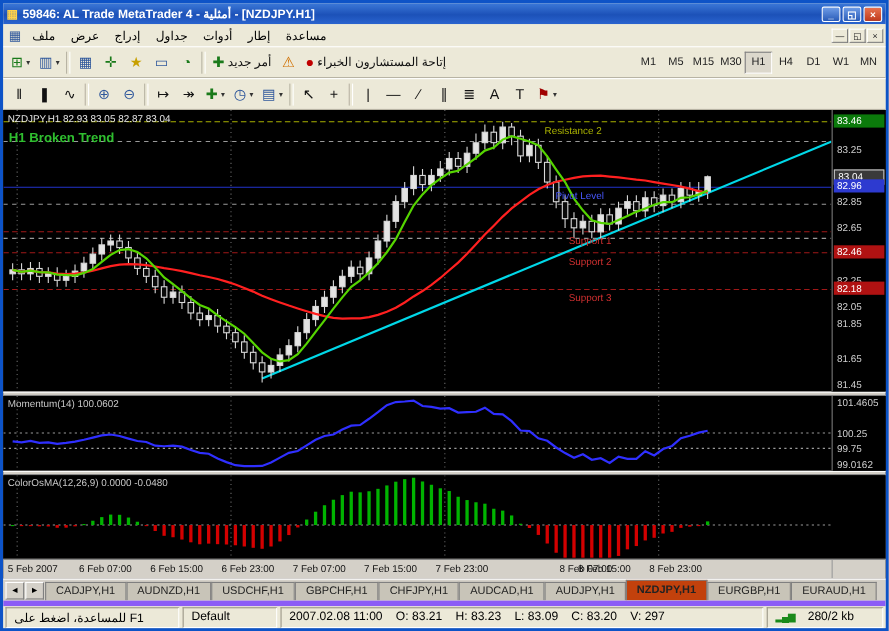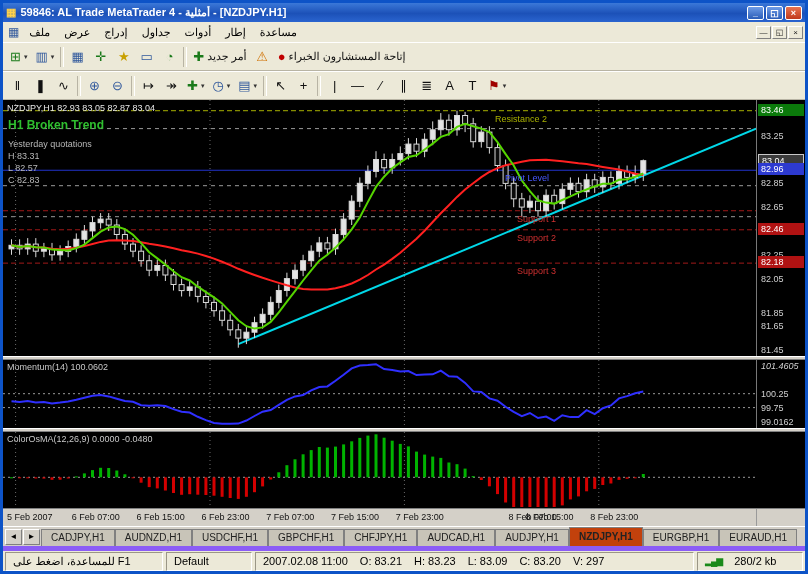--- a/index.html
+++ b/index.html
@@ -120,20 +120,31 @@
       <span class="glyph" id="new-order-glyph" style="color: rgb(26, 122, 26);">✚</span>
       <span class="lbl">أمر جديد</span>
     </span>
     <span class="tbtn">
       <span class="glyph" id="metaeditor-glyph" style="color: rgb(208, 112, 0);">⚠</span>
     </span>
     <span class="tbtn">
       <span class="glyph" id="experts-glyph" style="color: rgb(192, 0, 0);">●</span>
       <span class="lbl">إتاحة المستشارون الخبراء</span>
     </span>
+    <span class="tf-group" id="tf-group">
+        <span class="tf-btn">M1</span>
+        <span class="tf-btn">M5</span>
+        <span class="tf-btn">M15</span>
+        <span class="tf-btn">M30</span>
+        <span class="tf-btn active">H1</span>
+        <span class="tf-btn">H4</span>
+        <span class="tf-btn">D1</span>
+        <span class="tf-btn">W1</span>
+        <span class="tf-btn">MN</span>
+      </span>
   </div>
 
   <div class="toolbar" id="toolbar2">
     <span id="tb2-icons" style="display:flex;align-items:center">
         <span class="tbtn">
           <span class="glyph" style="color: rgb(17, 17, 17);">‖</span>
         </span>
         <span class="tbtn">
           <span class="glyph" style="color: rgb(17, 17, 17);">❚</span>
         </span>
@@ -376,38 +387,32 @@
             <rect x="621.6" y="71.4" width="5" height="6.0" fill="#0a0a0a" stroke="#d8d8d8" stroke-width="1"></rect>
             <line x1="632.1999999999999" y1="65.5" x2="632.1999999999999" y2="83.3" stroke="#d8d8d8" stroke-width="1"></line>
             <rect x="629.7" y="73.8" width="5" height="3.6" fill="#e4e4e4" stroke="#d8d8d8" stroke-width="1"></rect>
             <line x1="640.3" y1="59.5" x2="640.3" y2="81.0" stroke="#d8d8d8" stroke-width="1"></line>
             <rect x="637.8" y="60.7" width="5" height="13.1" fill="#e4e4e4" stroke="#d8d8d8" stroke-width="1"></rect>
             <path d="M8.5,145.3L16.6,147.1L24.7,146.1L32.8,147.3L40.9,147.6L49.0,148.8L57.1,149.2L65.2,148.8L73.3,147.8L81.4,146.1L89.5,144.0L97.6,141.9L105.7,140.6L113.8,140.2L121.9,140.4L130.0,141.1L138.1,142.3L146.2,143.8L154.3,145.0L162.4,146.5L170.5,148.3L178.6,150.2L186.7,151.8L194.8,153.6L202.9,156.0L211.0,158.6L219.1,161.8L227.2,165.1L235.3,168.8L243.4,172.0L251.5,175.0L259.6,177.8L267.7,180.4L275.8,182.9L283.9,185.3L292.0,187.4L300.1,188.9L308.2,189.6L316.3,189.5L324.4,189.4L332.5,188.3L340.6,186.2L348.7,183.5L356.8,179.7L364.9,175.0L373.0,169.5L381.1,164.6L389.2,158.9L397.3,152.7L405.4,145.7L413.5,138.7L421.6,130.7L429.7,122.0L437.8,113.2L445.9,105.2L454.0,96.9L462.1,89.5L470.2,83.2L478.3,77.1L486.4,72.0L494.5,68.1L502.6,65.2L510.7,63.4L518.8,61.7L526.9,60.3L535.0,59.9L543.1,59.7L551.2,60.5L559.3,61.3L567.4,62.3L575.5,63.3L583.6,64.1L591.7,65.5L599.8,66.9L607.9,68.2L616.0,69.6L624.1,71.5L632.2,73.8L640.3,75.1" stroke="#ff2020" stroke-width="2" fill="none"></path>
             <path d="M8.5,145.3L16.6,147.1L24.7,146.1L32.8,147.3L40.9,147.6L49.0,149.6L57.1,150.0L65.2,150.5L73.3,148.1L81.4,144.6L89.5,138.1L97.6,131.7L105.7,127.4L113.8,126.5L121.9,129.1L130.0,134.8L138.1,143.1L146.2,152.2L154.3,158.4L162.4,164.6L170.5,171.2L178.6,177.2L186.7,180.5L194.8,186.7L202.9,192.2L211.0,197.4L219.1,203.4L227.2,211.9L235.3,220.3L243.4,226.2L251.5,228.6L259.6,227.4L267.7,221.9L275.8,212.4L283.9,201.7L292.0,191.2L300.1,180.5L308.2,170.3L316.3,160.7L324.4,154.8L332.5,147.6L340.6,139.3L348.7,129.3L356.8,117.4L364.9,101.9L373.0,86.9L381.1,76.7L389.2,68.3L397.3,62.4L405.4,56.9L413.5,55.2L421.6,49.5L429.7,43.6L437.8,36.9L445.9,34.1L454.0,26.9L462.1,23.8L470.2,26.2L478.3,28.6L486.4,32.1L494.5,42.2L502.6,54.1L510.7,65.5L518.8,80.5L526.9,91.2L535.0,100.3L543.1,102.6L551.2,103.6L559.3,100.0L567.4,96.4L575.5,92.6L583.6,89.5L591.7,86.2L599.8,83.8L607.9,83.8L616.0,79.8L624.1,79.3L632.2,76.7L640.3,73.3" stroke="#55d400" stroke-width="2" fill="none"></path>
           </svg>
         <div class="ovl" style="left:4px;top:3px;color:#e6e6e6">NZDJPY,H1 82.93 83.05 82.87 83.04</div>
         <div class="ovl" style="left:5px;top:18px;font-size:12px;font-weight:bold;color:#2fbf2f">H1 Broken Trend</div>
-        <div class="ovl" id="yq-block" style="left:5px;top:38px;color:#b8b8b8;line-height:12px">
-          <div>Yesterday quotations</div>
-          <div>H 83.31</div>
-          <div>L 82.57</div>
-          <div>C 82.83</div>
-        </div>
         <div class="ovl" id="res-label" style="left: 492px; top: 13.7163px; color: rgb(168, 176, 0);">Resistance 2</div>
         <div class="ovl" id="piv-label" style="left: 502px; top: 73.2512px; color: rgb(72, 88, 255);">Pivot Level</div>
       <div class="ovl" style="left: 514px; top: 113.735px; color: rgb(208, 48, 48);">Support 1</div><div class="ovl" style="left: 514px; top: 132.786px; color: rgb(208, 48, 48);">Support 2</div><div class="ovl" style="left: 514px; top: 166.126px; color: rgb(208, 48, 48);">Support 3</div></div>
       <div class="scale" id="main-scale">
           <span class="stick" style="top: 30.7209px;">83.25</span>
           <span class="stick" style="top: 54.5349px;">83.05</span>
           <span class="stick" style="top: 78.3488px;">82.85</span>
           <span class="stick" style="top: 102.163px;">82.65</span>
           <span class="stick" style="top: 125.977px;">82.45</span>
           <span class="stick" style="top: 149.791px;">82.25</span>
           <span class="stick" style="top: 173.605px;">82.05</span>
-          <span class="stick" style="top: 208px;">81.85</span>
+          <span class="stick" style="top: 189px;">81.85</span>
           <span class="stick" style="top: 221.233px; text-align: center;">81.65</span>
           <span class="stick" style="top: 245.047px;">81.45</span>
           <div class="marker marker-res" style="top: 3.71628px;">83.46</div>
           <div class="marker marker-price" style="top: 53.7256px;">83.04</div>
           <div class="marker marker-piv" style="top: 63.2512px;">82.96</div>
           <div class="marker marker-sup" style="top: 122.786px;">82.46</div>
           <div class="marker marker-sup" style="top: 156.126px;">82.18</div>
         </div>
     </div>
 
@@ -420,21 +425,21 @@
             <line x1="207" y1="0" x2="207" y2="68" stroke="#6a6a6a" stroke-width="1" stroke-dasharray="1,3"></line>
             <line x1="401.4" y1="0" x2="401.4" y2="68" stroke="#6a6a6a" stroke-width="1" stroke-dasharray="1,3"></line>
             <line x1="595.8" y1="0" x2="595.8" y2="68" stroke="#6a6a6a" stroke-width="1" stroke-dasharray="1,3"></line>
             <line x1="0" y1="33.7" x2="753" y2="33.7" stroke="#9a9a9a" stroke-width="1" stroke-dasharray="2,3"></line>
             <line x1="0" y1="47.6" x2="753" y2="47.6" stroke="#9a9a9a" stroke-width="1" stroke-dasharray="2,3"></line>
             <path d="M8.5,41.2L16.6,42.1L24.7,40.9L32.8,42.6L40.9,42.1L49.0,43.5L57.1,42.6L65.2,41.5L73.3,39.8L81.4,37.8L89.5,35.8L97.6,35.0L105.7,36.4L113.8,38.7L121.9,40.9L130.0,41.8L138.1,45.2L146.2,45.7L154.3,45.2L162.4,46.0L170.5,49.1L178.6,51.7L186.7,52.5L194.8,56.8L202.9,60.1L211.0,62.9L219.1,63.8L227.2,63.8L235.3,63.6L243.4,60.5L251.5,56.0L259.6,51.7L267.7,50.0L275.8,44.9L283.9,39.8L292.0,36.4L300.1,35.0L308.2,30.4L316.3,27.0L324.4,26.4L332.5,20.7L340.6,14.7L348.7,8.4L356.8,5.5L364.9,5.0L373.0,4.2L381.1,9.1L389.2,9.9L397.3,11.4L405.4,11.1L413.5,15.1L421.6,14.6L429.7,14.3L437.8,10.6L445.9,16.3L454.0,16.7L462.1,22.9L470.2,31.4L478.3,31.9L486.4,38.4L494.5,40.7L502.6,46.8L510.7,51.9L518.8,56.1L526.9,53.0L535.0,58.0L543.1,56.6L551.2,60.8L559.3,55.2L567.4,57.1L575.5,57.1L583.6,50.2L591.7,54.1L599.8,48.2L607.9,45.4L616.0,38.4L624.1,36.1L632.2,33.3L640.3,31.6" stroke="#2f2fff" stroke-width="2" fill="none"></path>
           </svg>
         <div class="ovl" style="left:4px;top:2px;color:#c8c8c8">Momentum(14) 100.0602</div>
       </div>
       <div class="scale" id="mom-scale">
-          <span class="stick" style="top: 1px; font-style: italic;">101.4605</span>
+          <span class="stick" style="top: 1px;">101.4605</span>
           <span class="stick" style="top: 28.6759px;">100.25</span>
           <span class="stick" style="top: 42.5858px;">99.75</span>
           <span class="stick" style="top: 57px;">99.0162</span>
         </div>
     </div>
 
     <div class="splitter"></div>
 
     <div class="pane" style="height:76px">
       <div class="plot">

